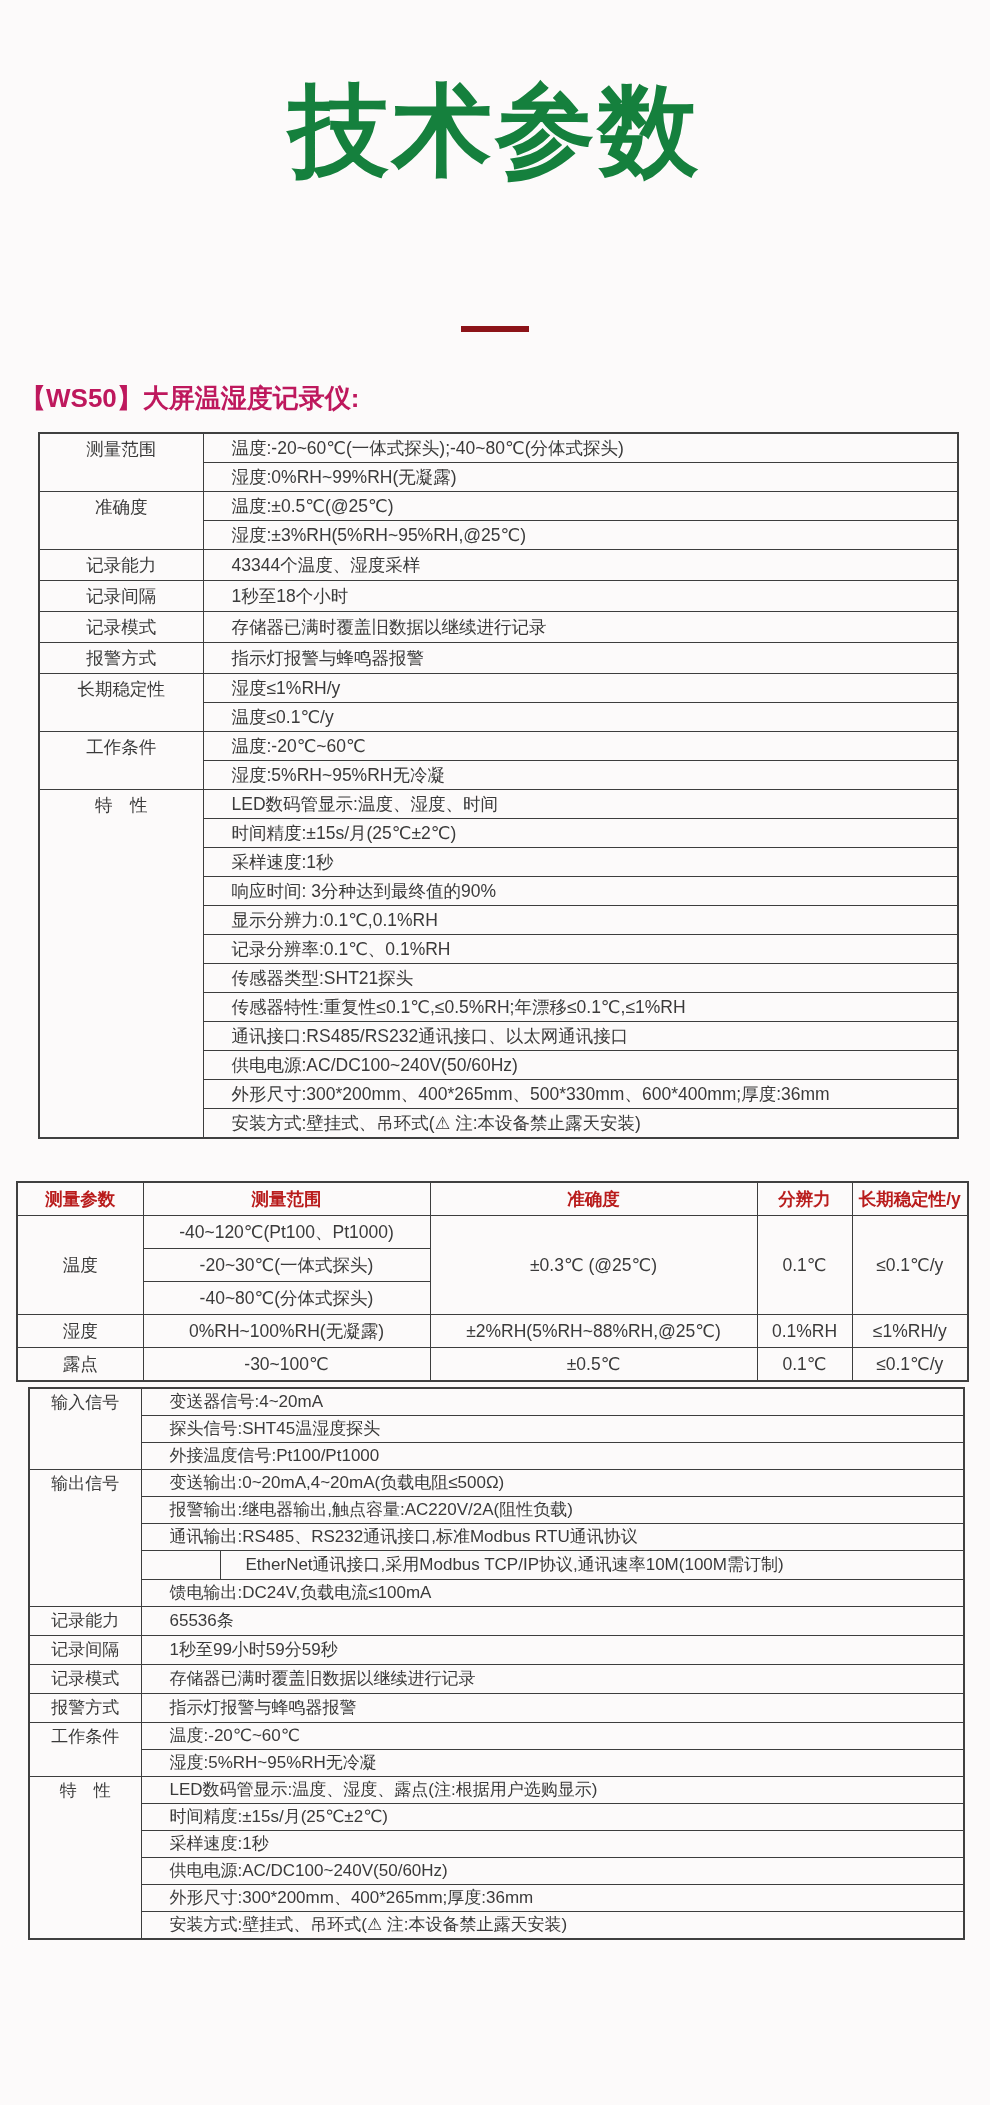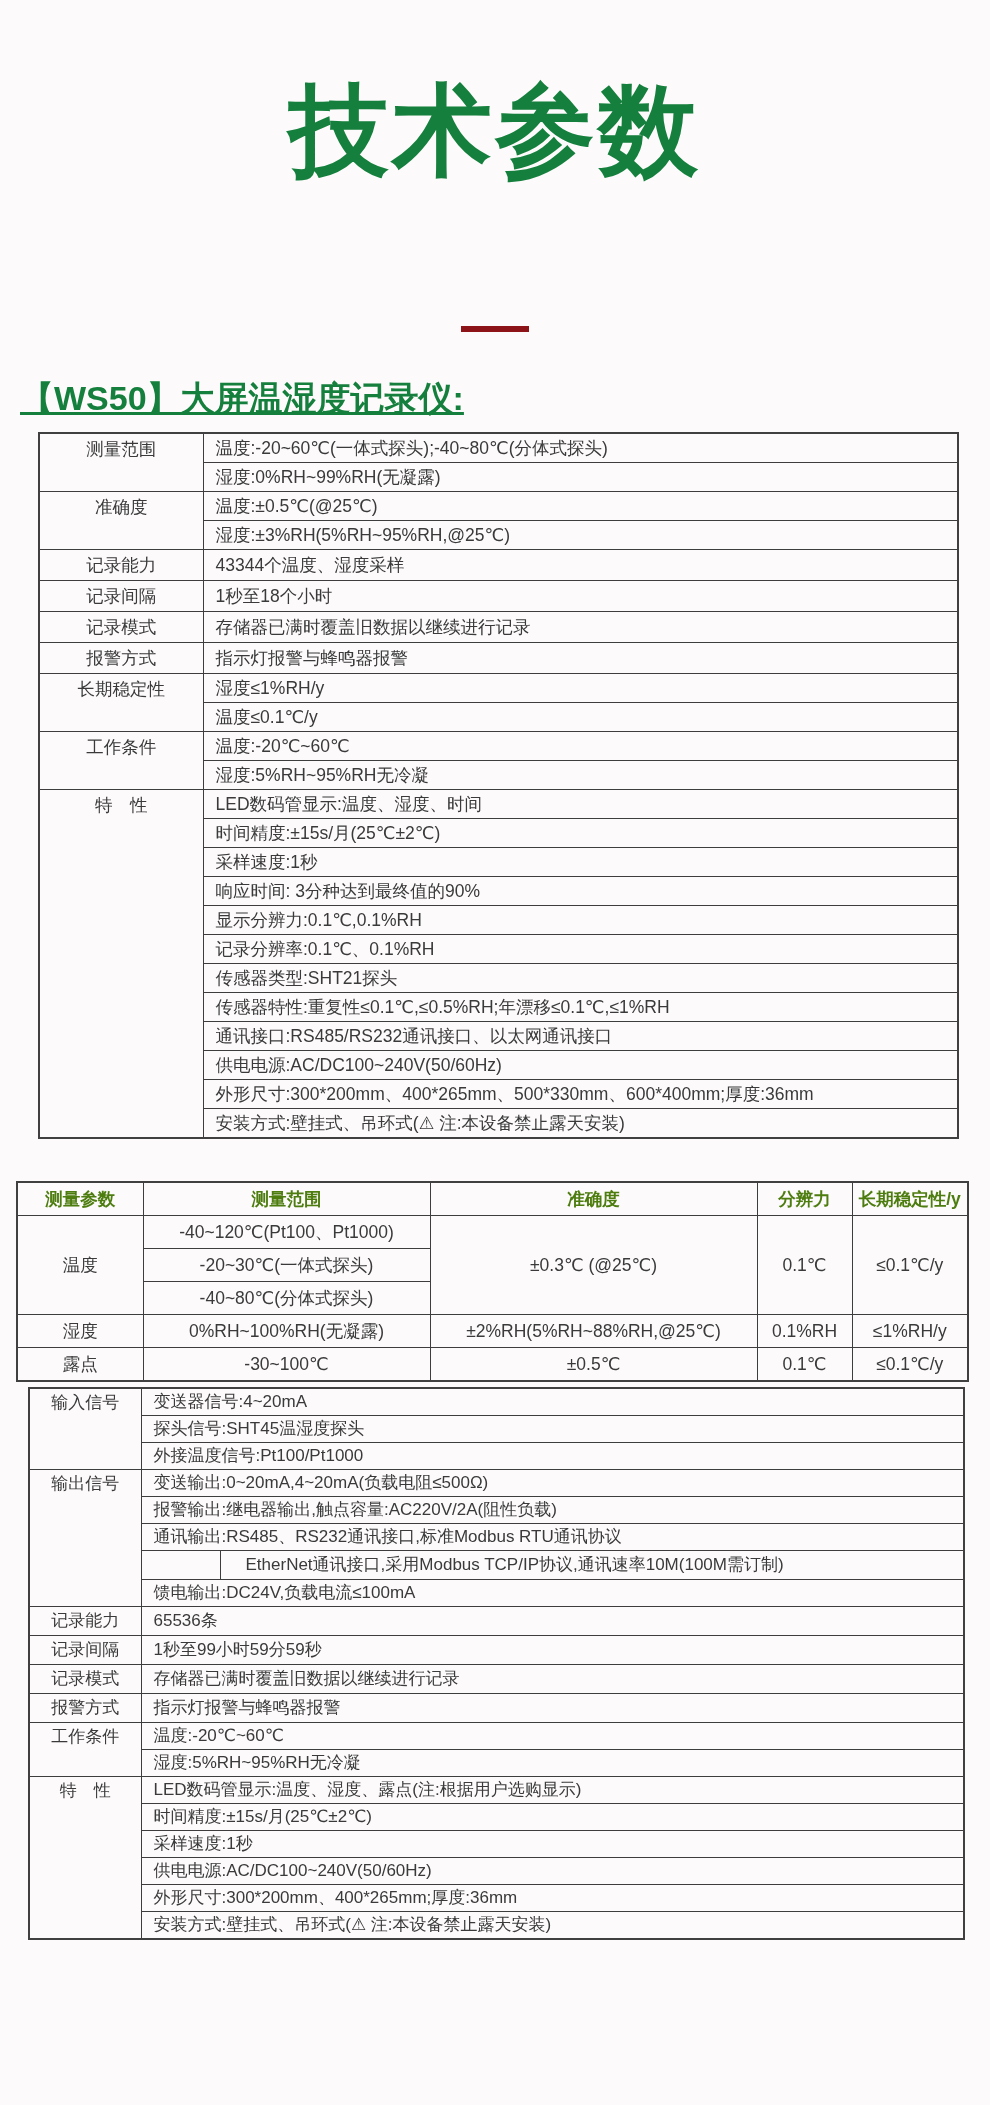--- a/index.html
+++ b/index.html
@@ -8,43 +8,43 @@
     background:#fcfafa; color:#3a3a3a;
     font-family:"Liberation Sans","DejaVu Sans",sans-serif;
   }
   .main-title {
     margin:70px 0 0 0; text-align:center;
     font-size:100px; font-weight:900; letter-spacing:3px;
     color:#15803d; line-height:1.2;
   }
   .red-dash { width:68px; height:6px; background:#8c1318; margin:136px auto 0 auto; }
   .section-heading {
-    font-weight:bold; font-size:34px; color:#15803d;
-    line-height:36px; margin:0;text-decoration:underline;
+    font-weight:bold; font-size:26px; color:#be185d;
+    line-height:36px; margin:0;
   }
   .heading-ws50 { margin:48px 0 0 20px; }
   .heading-ws51 { margin:70px 0 0 18px; }
 
   table { border-collapse:collapse; table-layout:fixed; }
   .t1, .t2, .t3 { border:2px solid #404040; }
   .t1 td, .t3 td, .t2 td, .t2 th { border:1px solid #3d3d3d; overflow:hidden; white-space:nowrap; }
 
   .t1 { margin:16px 0 0 38px; width:919px; }
   .t1 td { height:28px; line-height:28px; font-size:17.5px; }
 
   .t3 { margin:5px 0 0 28px; width:935px; }
   .t3 td { height:26px; line-height:26px; font-size:17px;margin-top:44px; }
 
   .label-cell { text-align:center; vertical-align:top; }
-  .value-cell { padding:0 6px 0 12px; text-align:left; }
+  .value-cell { padding:0 6px 0 28px; text-align:left; }
   .t3 .value-cell.split { padding-left:25px; }
 
   .t2 { margin:42px 0 0 16px; width:951px; }
   .t2 th, .t2 td { height:30px; line-height:30px; text-align:center; font-size:17.5px; vertical-align:middle; }
-  .t2 th { font-weight:bold; color:#4d7c0f; }
+  .t2 th { font-weight:bold; color:#b91c1c; }
 </style>
 </head>
 <body>
 
 <div class="page">
 
   <h1 class="main-title">技术参数</h1>
 
   <div class="red-dash"></div>
 

